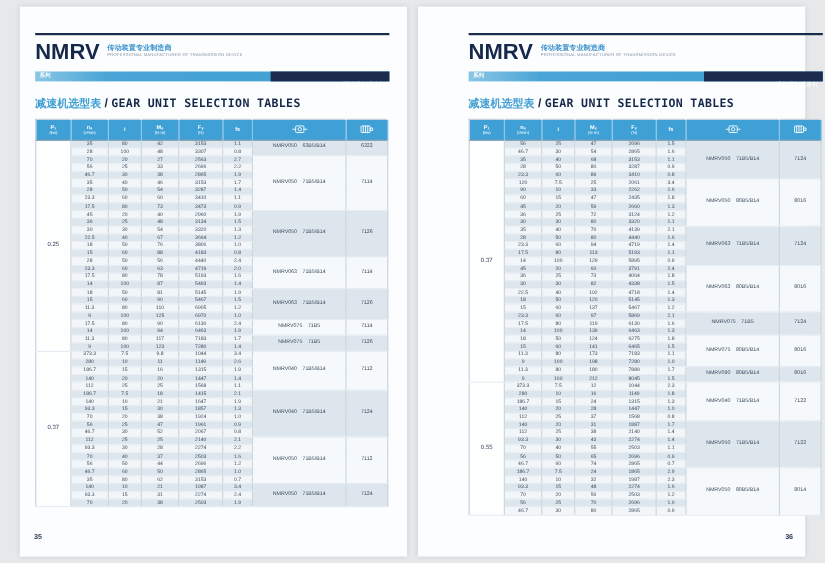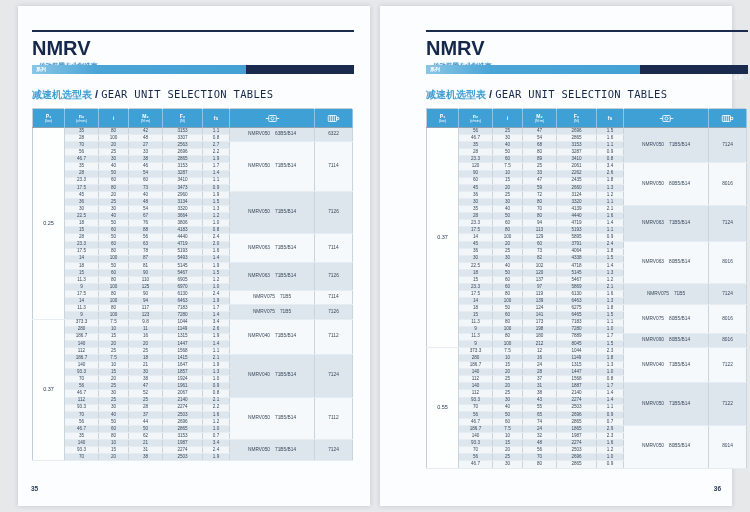--- a/index.html
+++ b/index.html
@@ -6,34 +6,34 @@
   .canvas{position:relative;width:750px;height:512px;background:#e7e8ea;overflow:hidden;
           font-family:"Liberation Sans",sans-serif;color:#2d3e57;}
   .page{position:absolute;top:6px;width:352px;height:500px;background:#fcfdfe;
         box-shadow:0 0 5px rgba(40,50,70,.18);}
   .page.left{left:18px;}
   .page.right{left:380px;}
   .content{position:relative;padding-top:24px;}
   .page.left  .content{margin-left:14px;width:322px;}
   .page.right .content{margin-left:46px;width:322px;}
   .rule{height:2px;background:#1b2b4d;}
-  .brand{display:flex;align-items:flex-start;margin-top:5px;height:26px;flex-direction:column;}
+  .brand{display:flex;align-items:flex-start;margin-top:5px;height:26px;}
   .logo{font-size:20px;font-weight:bold;letter-spacing:0px;color:#15284b;line-height:22px;}
   .taglines{margin-left:7px;padding-top:3px;}
   .tagline-cn{font-size:6.5px;font-weight:bold;color:#3e93cc;line-height:7px;}
   .tagline-en{font-size:3.8px;color:#8593a5;line-height:5px;margin-top:1px;letter-spacing:.2px;}
   .bluebar{position:relative;height:9px;margin-top:2px;
            background:linear-gradient(90deg,#8ac6e6 0%,#4aa5d6 20%,#3f9ed2 100%);}
   .bar-left{position:absolute;left:4px;top:0;font-size:5px;line-height:9px;color:#fff;font-weight:bold;}
   .bar-dark{position:absolute;right:0;top:0;width:108px;height:9px;background:#1b2b4d;text-align:right;}
   .bar-right{font-size:5px;line-height:9px;color:#fff;padding-right:4px;letter-spacing:.5px;}
   .title{margin-top:10px;white-space:nowrap;}
   .t-cn{font-size:10px;font-weight:bold;color:#3f9ed2;}
   .t-sep{font-size:11px;font-weight:bold;color:#17294b;}
-  .t-en{font-size:10.5px;font-weight:normal;color:#17294b;font-family:"DejaVu Sans Mono",monospace;letter-spacing:.3px;}
+  .t-en{font-size:10.5px;font-weight:bold;color:#17294b;font-family:"DejaVu Sans Mono",monospace;letter-spacing:.3px;}
   .tablewrap{margin-top:6px;}
   table.sel{border-collapse:collapse;table-layout:fixed;border:0.5px solid #c3ced8;}
   .sel th{background:#3fa0d5;color:#fff;height:15px;padding:0;vertical-align:middle;text-align:center;
           border-right:0.5px solid rgba(255,255,255,.4);}
   .h-top{font-size:5px;line-height:6px;font-weight:bold;}
   .h-bot{font-size:3.8px;line-height:4.5px;font-weight:normal;}
   .sel tr{height:7.1px;}
   .sel td{padding:0;text-align:center;vertical-align:middle;line-height:1;
           border-right:0.5px solid #c9d4dd;border-bottom:0.5px solid #e6edf2;}
   .num{font-size:4.6px;color:#3a4a5c;}

